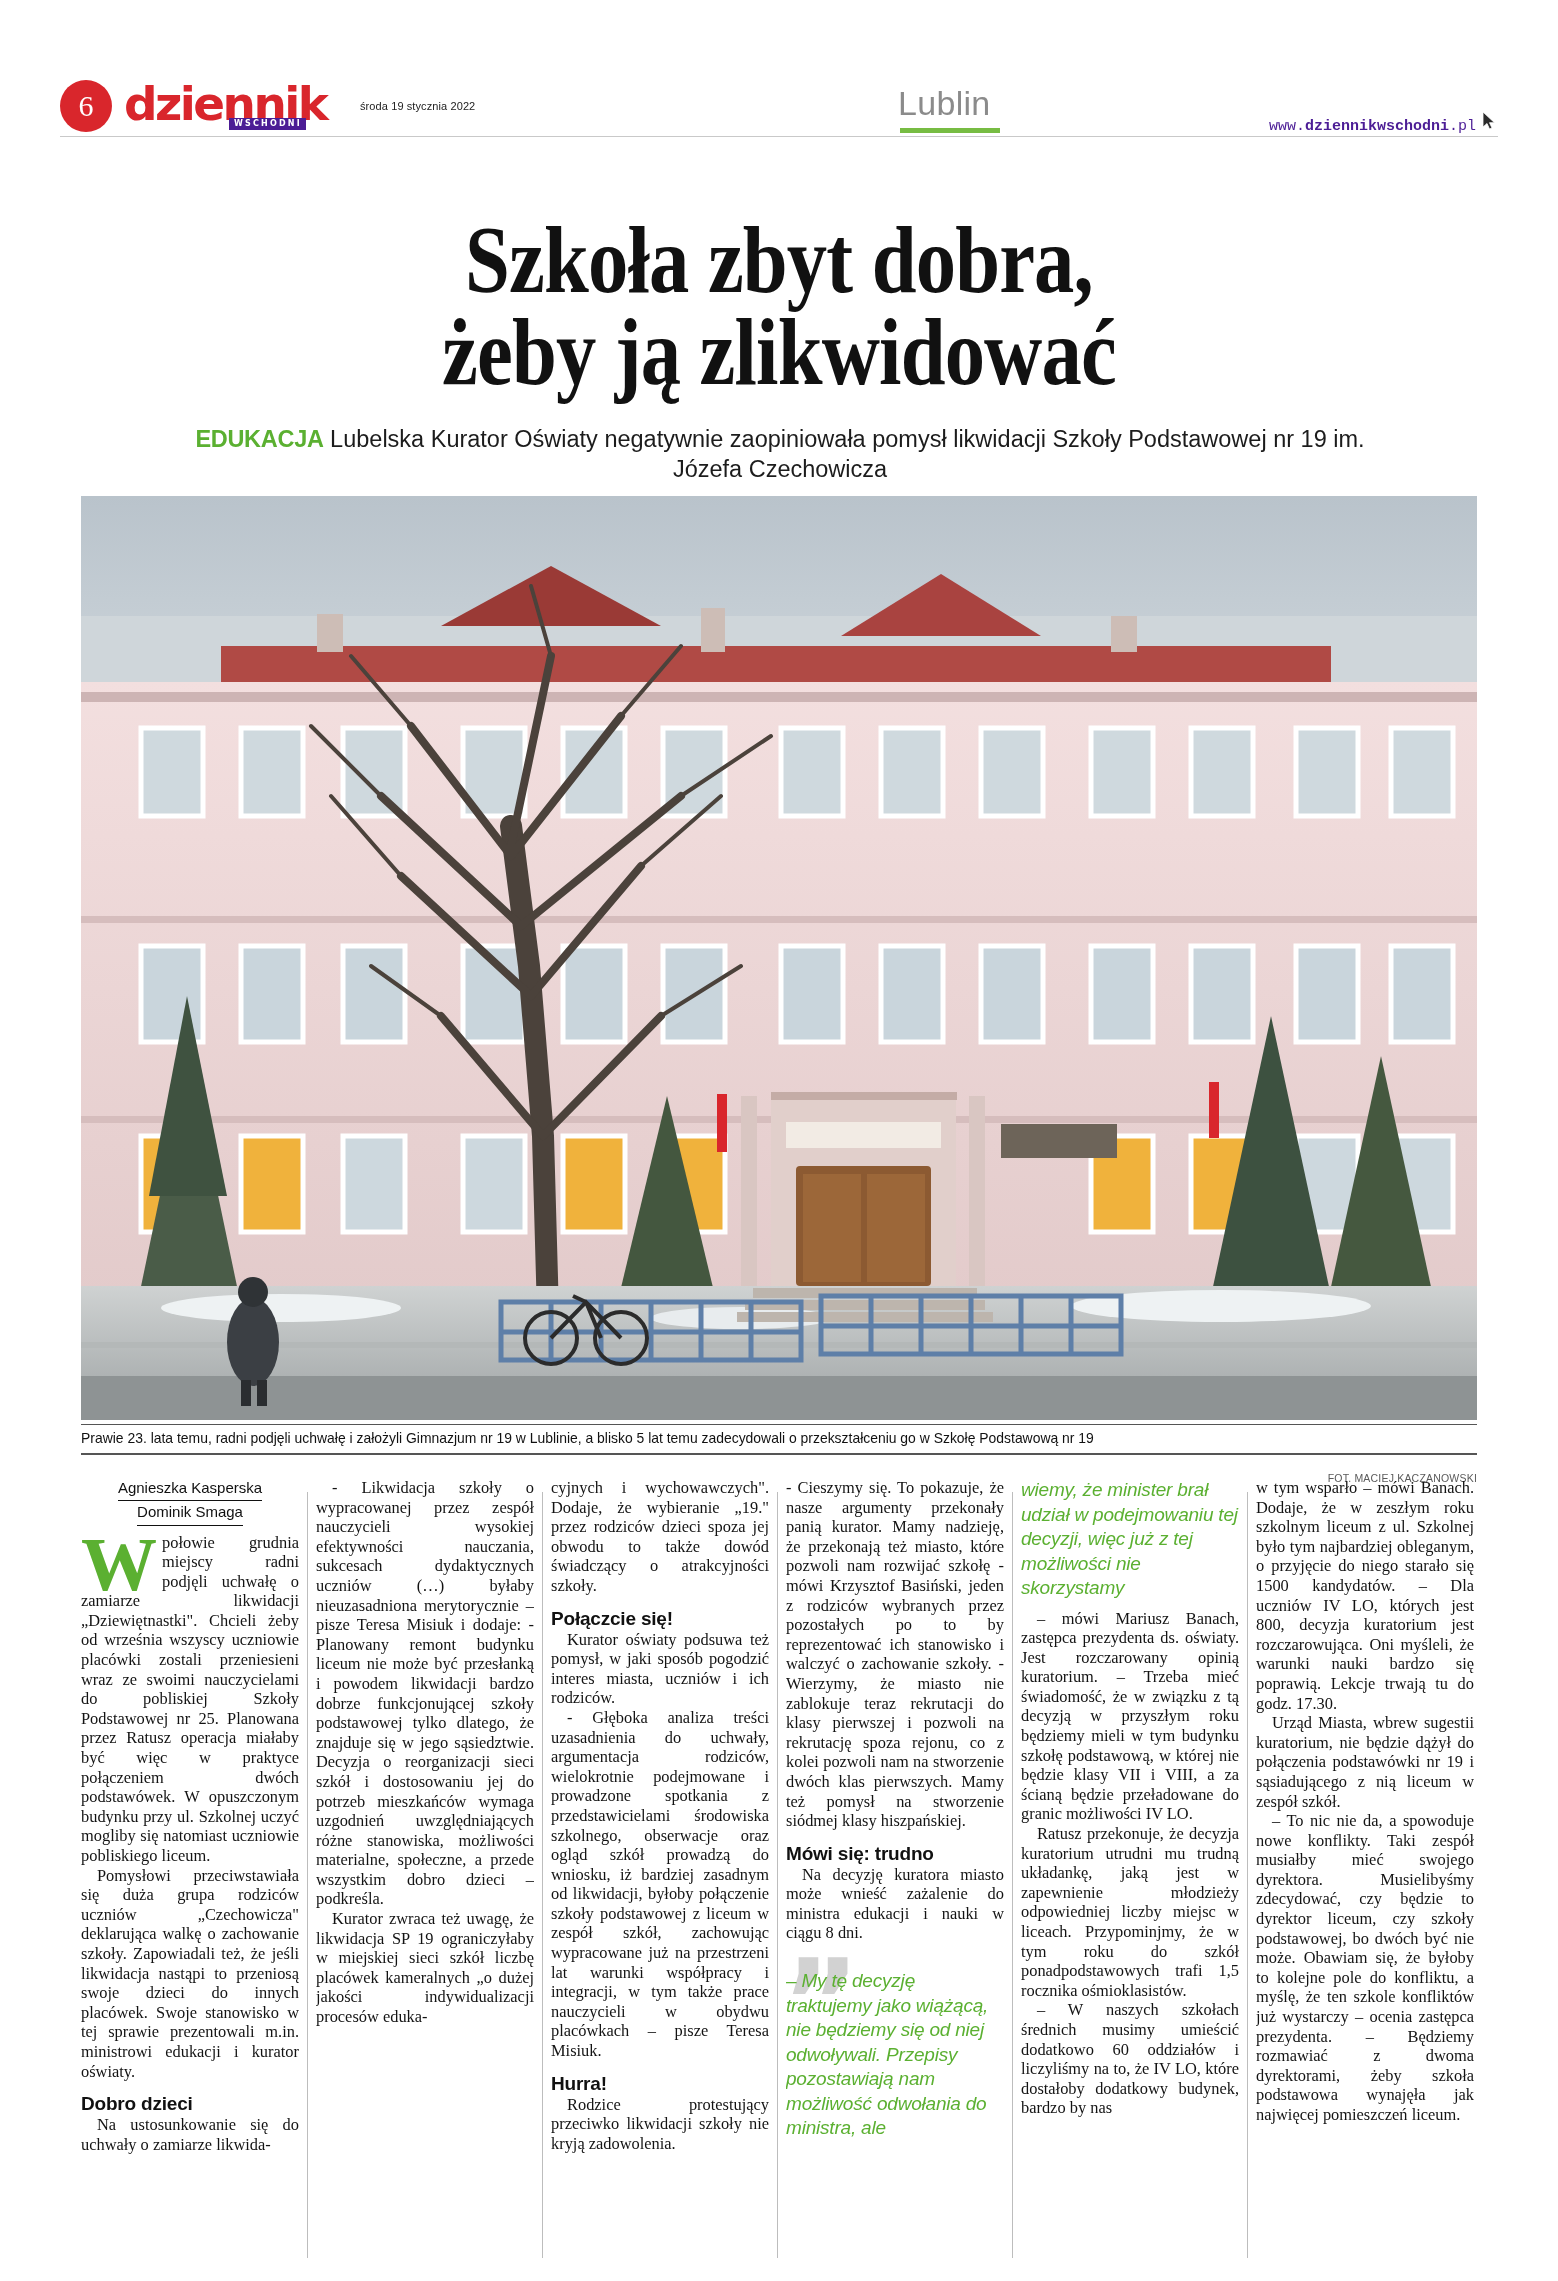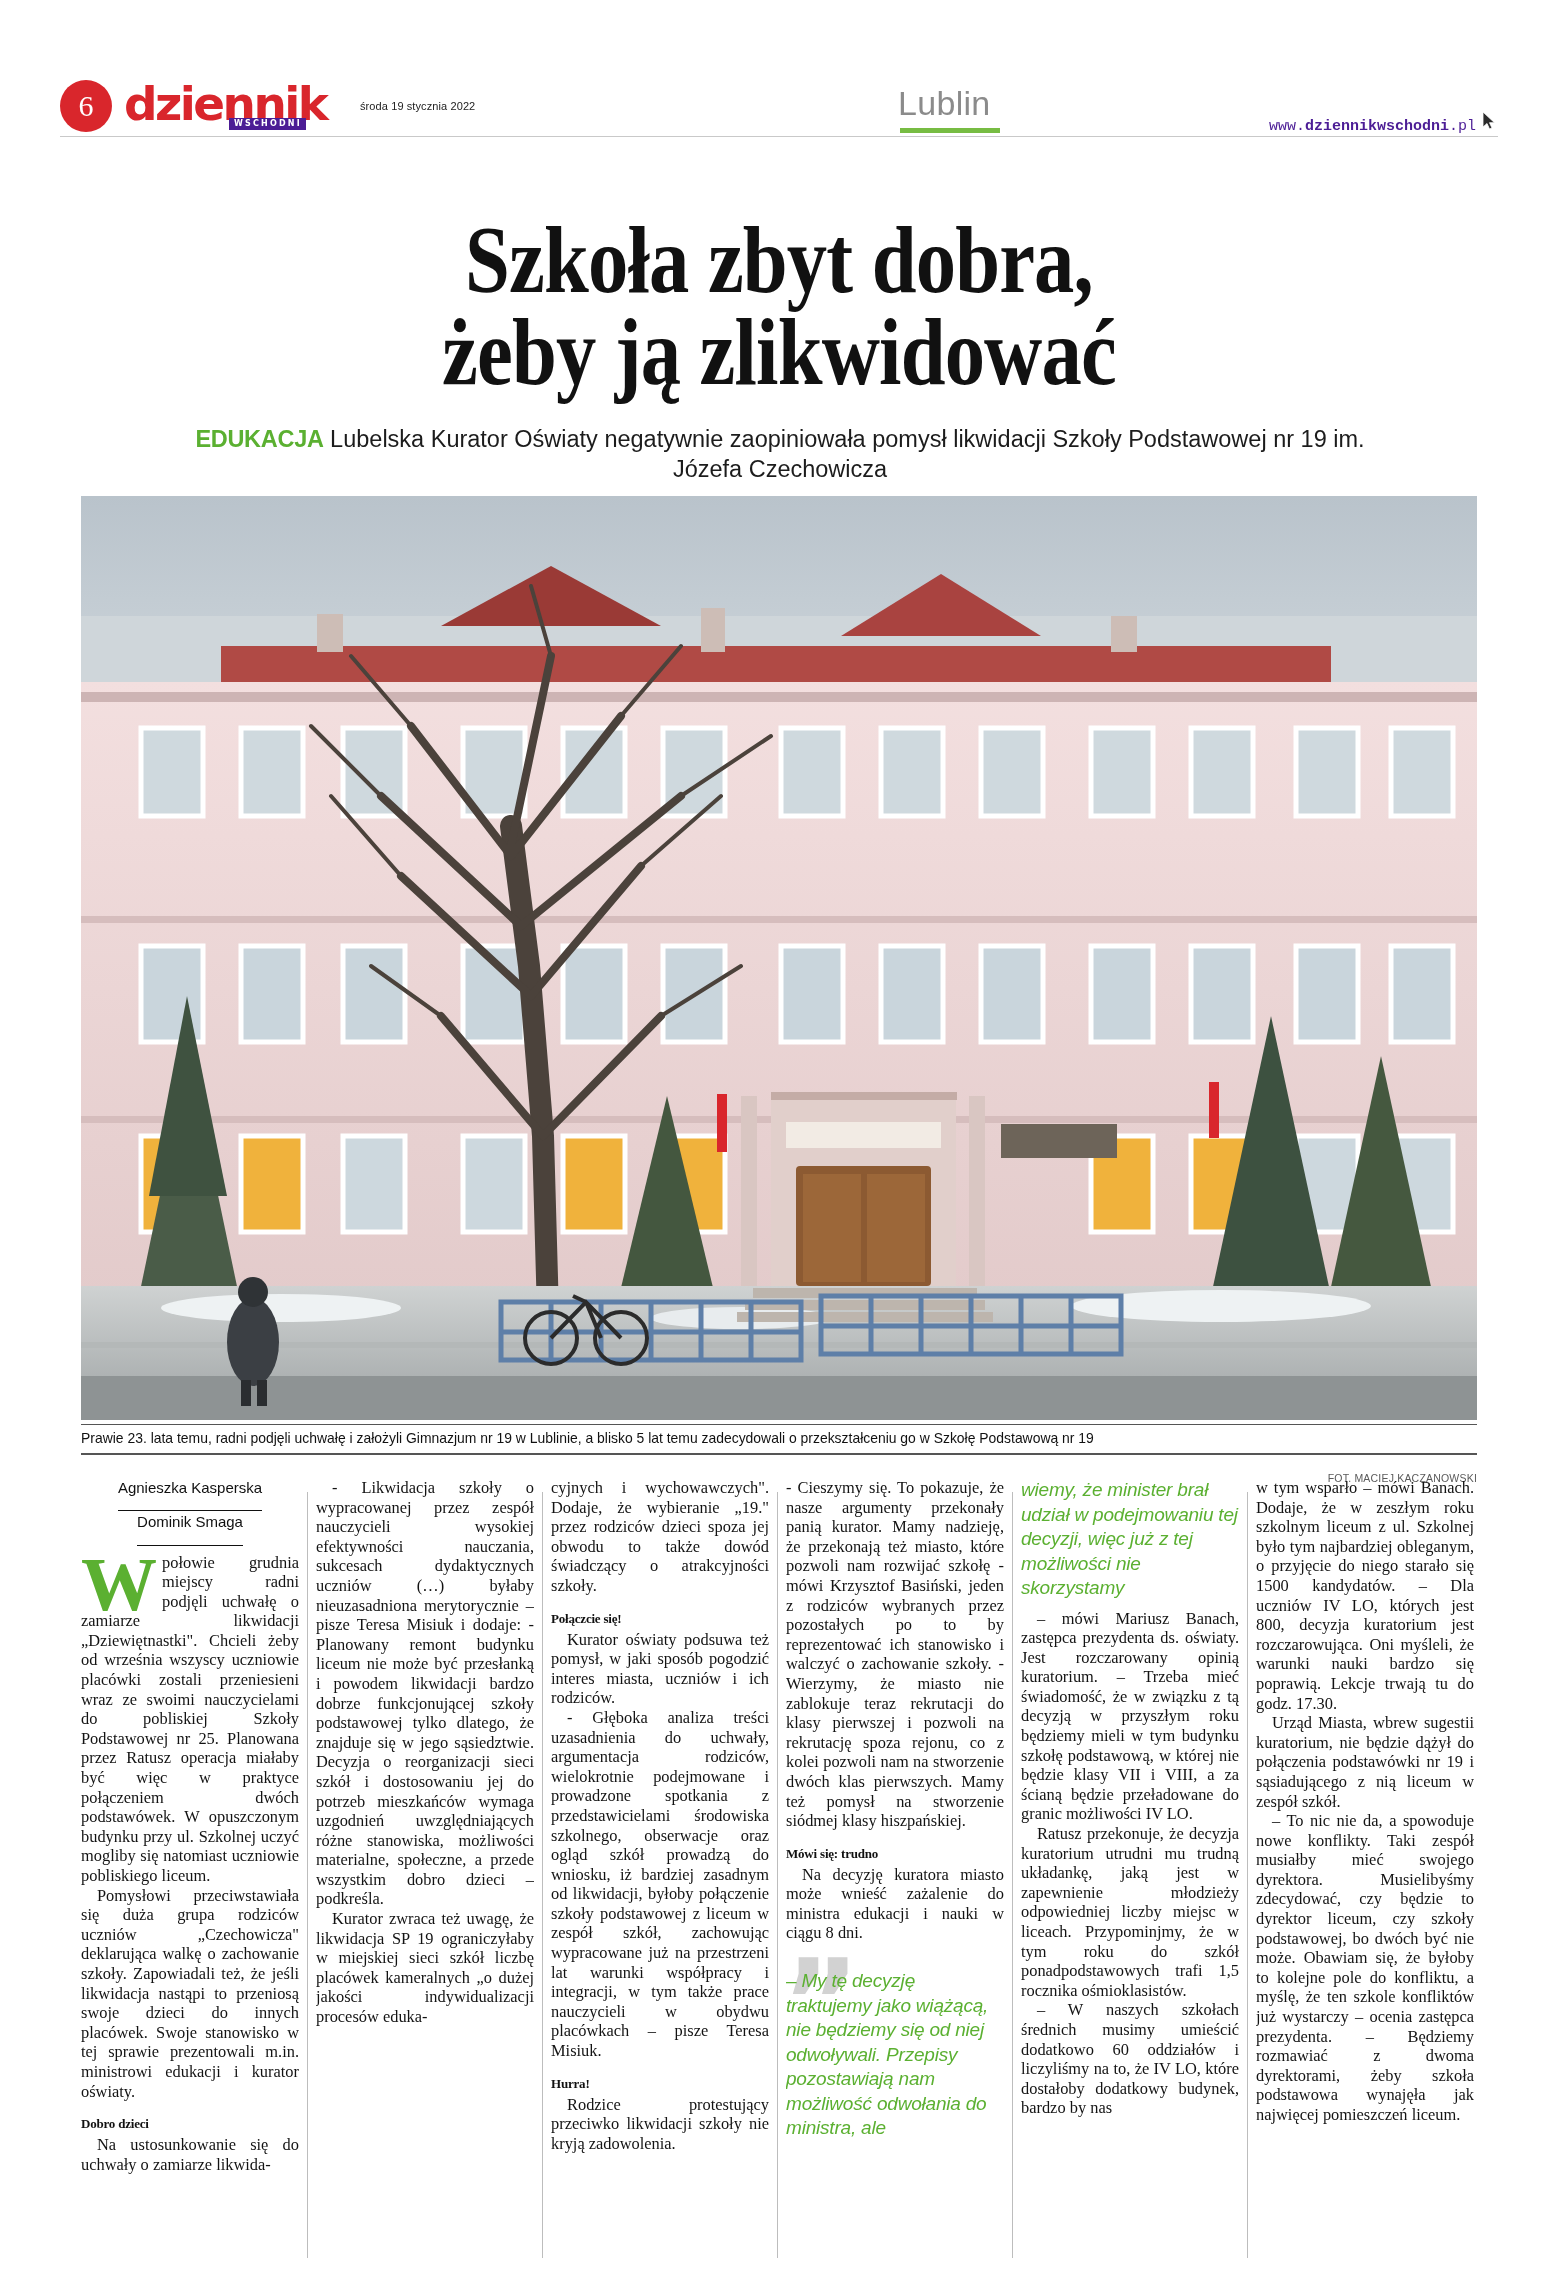--- a/index.html
+++ b/index.html
@@ -79,32 +79,32 @@
   .cols{position:absolute;left:81px;top:1478px;width:1396px;height:780px;}
   .col{position:absolute;top:0;width:218px;height:780px;overflow:hidden;}
   .col.c1{left:0;}   .col.c2{left:235px;}  .col.c3{left:470px;}
   .col.c4{left:705px;} .col.c5{left:940px;} .col.c6{left:1175px;}
   .coldiv{position:absolute;top:14px;width:1px;height:766px;background:#bdbdbd;}
 
   .byline{
     font-family:"Liberation Sans",sans-serif;font-size:15px;color:#111;
     text-align:center;line-height:1.35;
   }
-  .byline div{border-bottom:1.5px solid #111;display:inline-block;padding-bottom:12px;}
+  .byline div{border-bottom:1.5px solid #111;display:inline-block;padding-bottom:2px;}
   .byline .b2{margin-top:1px;}
   .byline-gap{height:7px;}
 
   p.body{
     margin:0;font-family:"Liberation Serif",serif;font-size:16.4px;line-height:19.6px;
     text-align:justify;color:#131313;text-indent:16px;hyphens:auto;
   }
   p.body.noind{text-indent:0;}
   h3.sub{
-    margin:13px 0 1px 0;font-family:Liberation Serif, serif;font-weight:bold;
-    font-size:13px;line-height:20px;color:#111;letter-spacing:-.2px;
+    margin:13px 0 1px 0;font-family:Liberation Sans, sans-serif;font-weight:bold;
+    font-size:19px;line-height:20px;color:#111;letter-spacing:-.2px;
   }
   .dropcap{
     float:left;font-family:"Liberation Serif",serif;font-weight:bold;color:#5bb031;
     font-size:76px;line-height:58px;margin:2px 5px -4px 0;
   }
 
   
   .pq{
     position:relative;font-family:"Liberation Sans",sans-serif;font-style:italic;
     font-size:19px;line-height:24.5px;color:#5bb031;font-weight:500;letter-spacing:-.2px;

